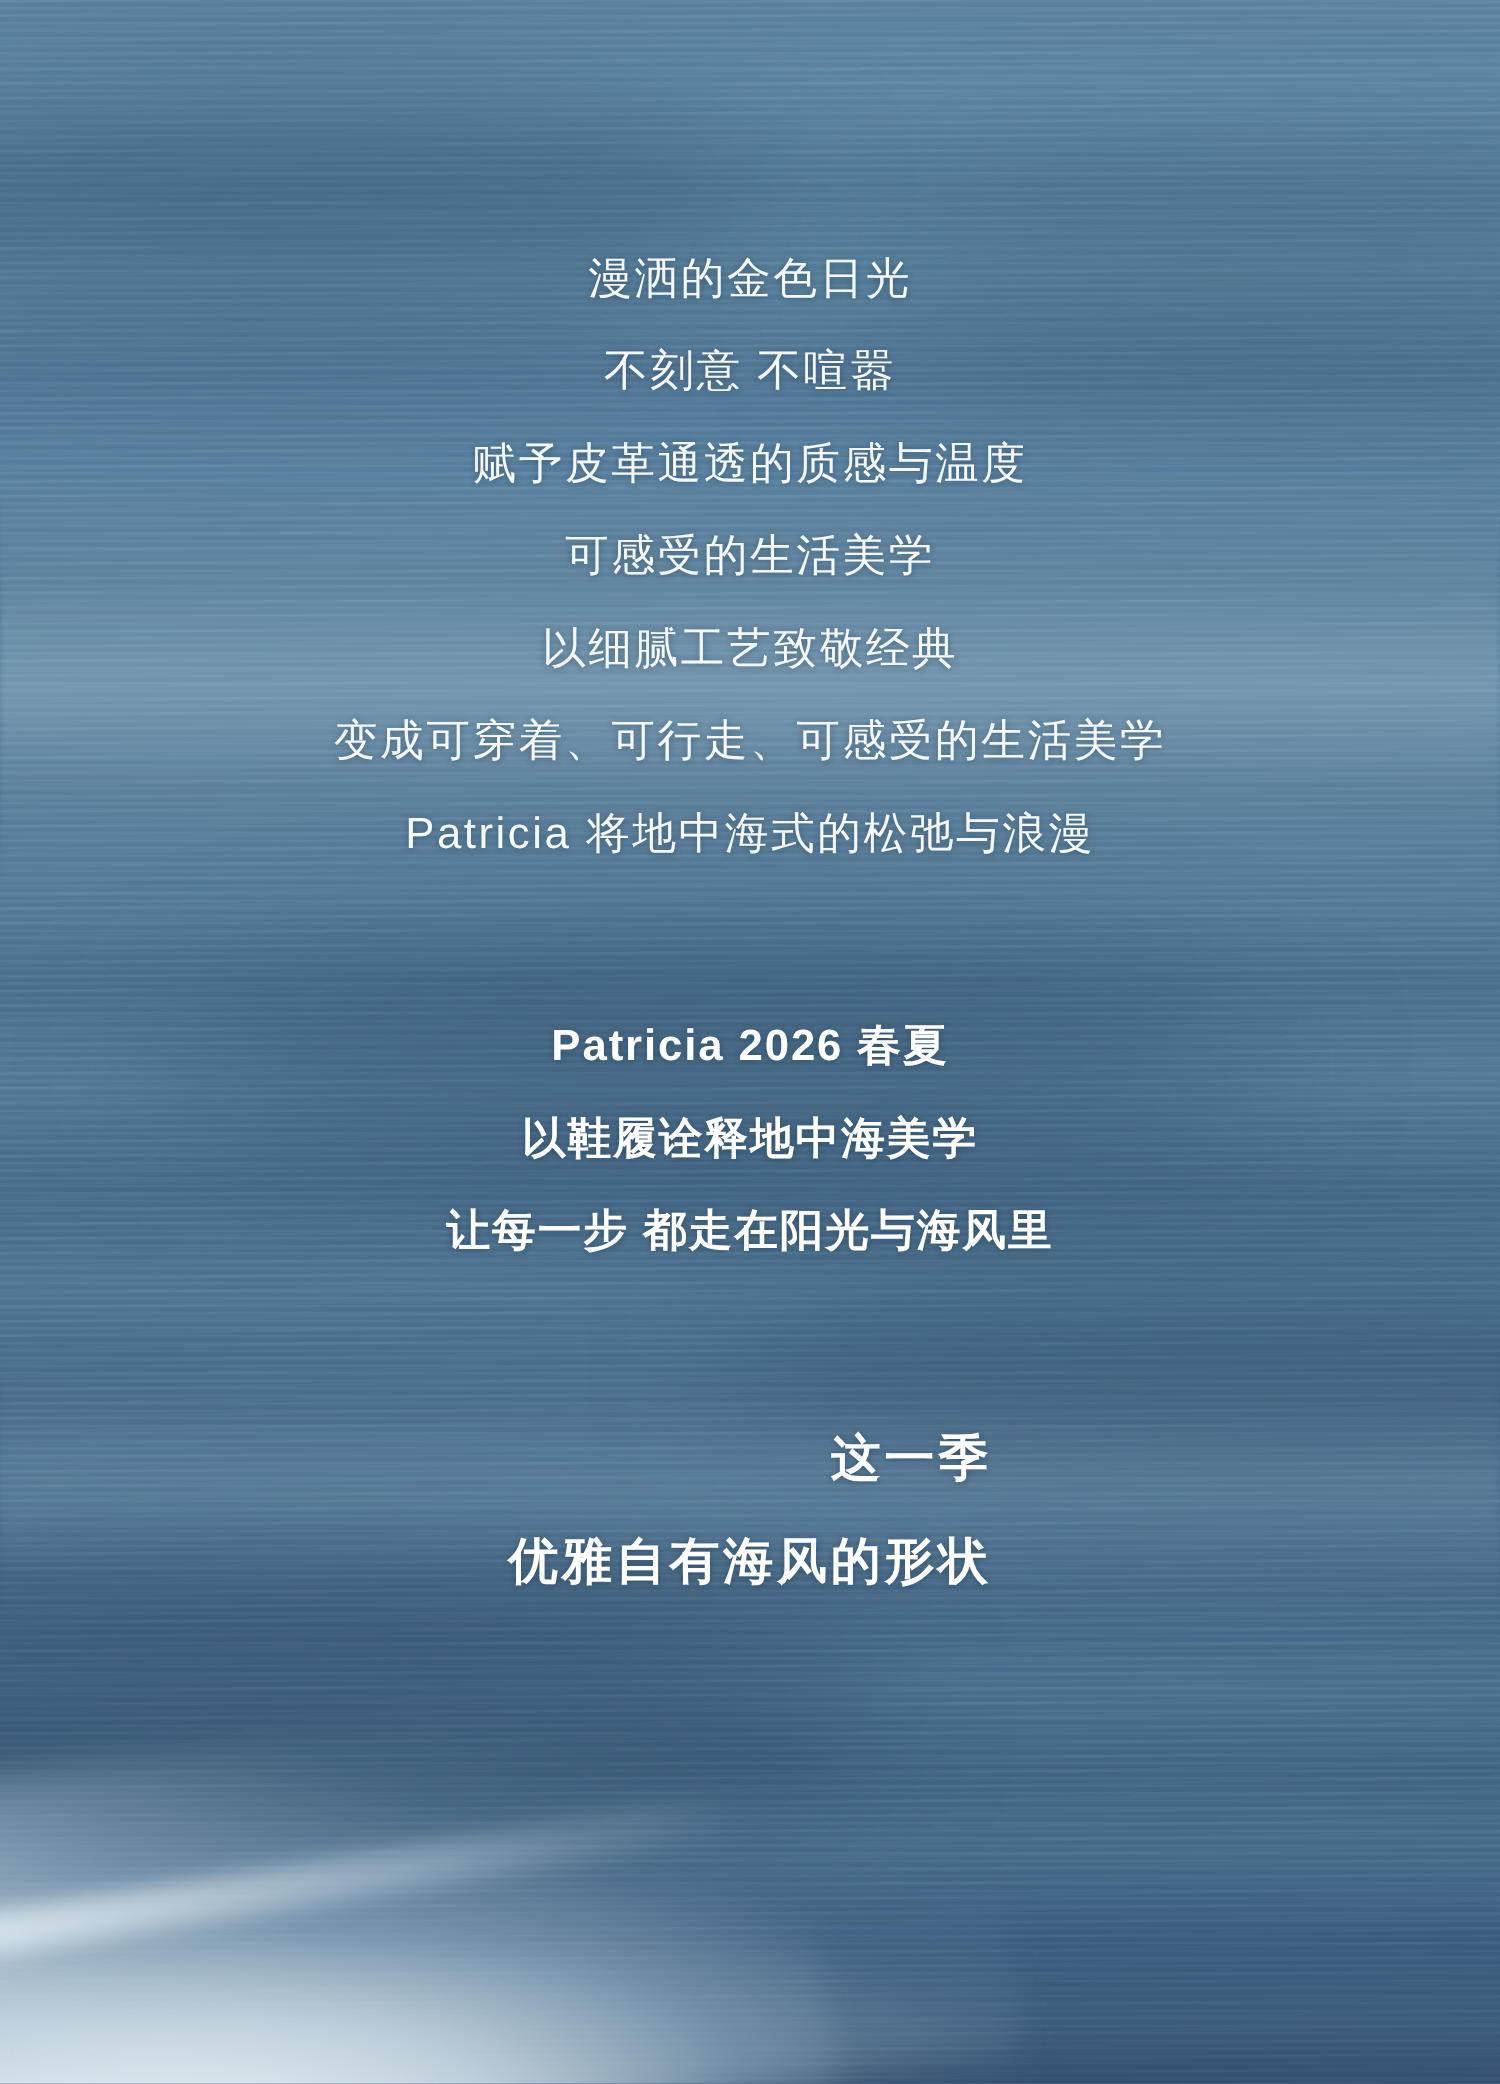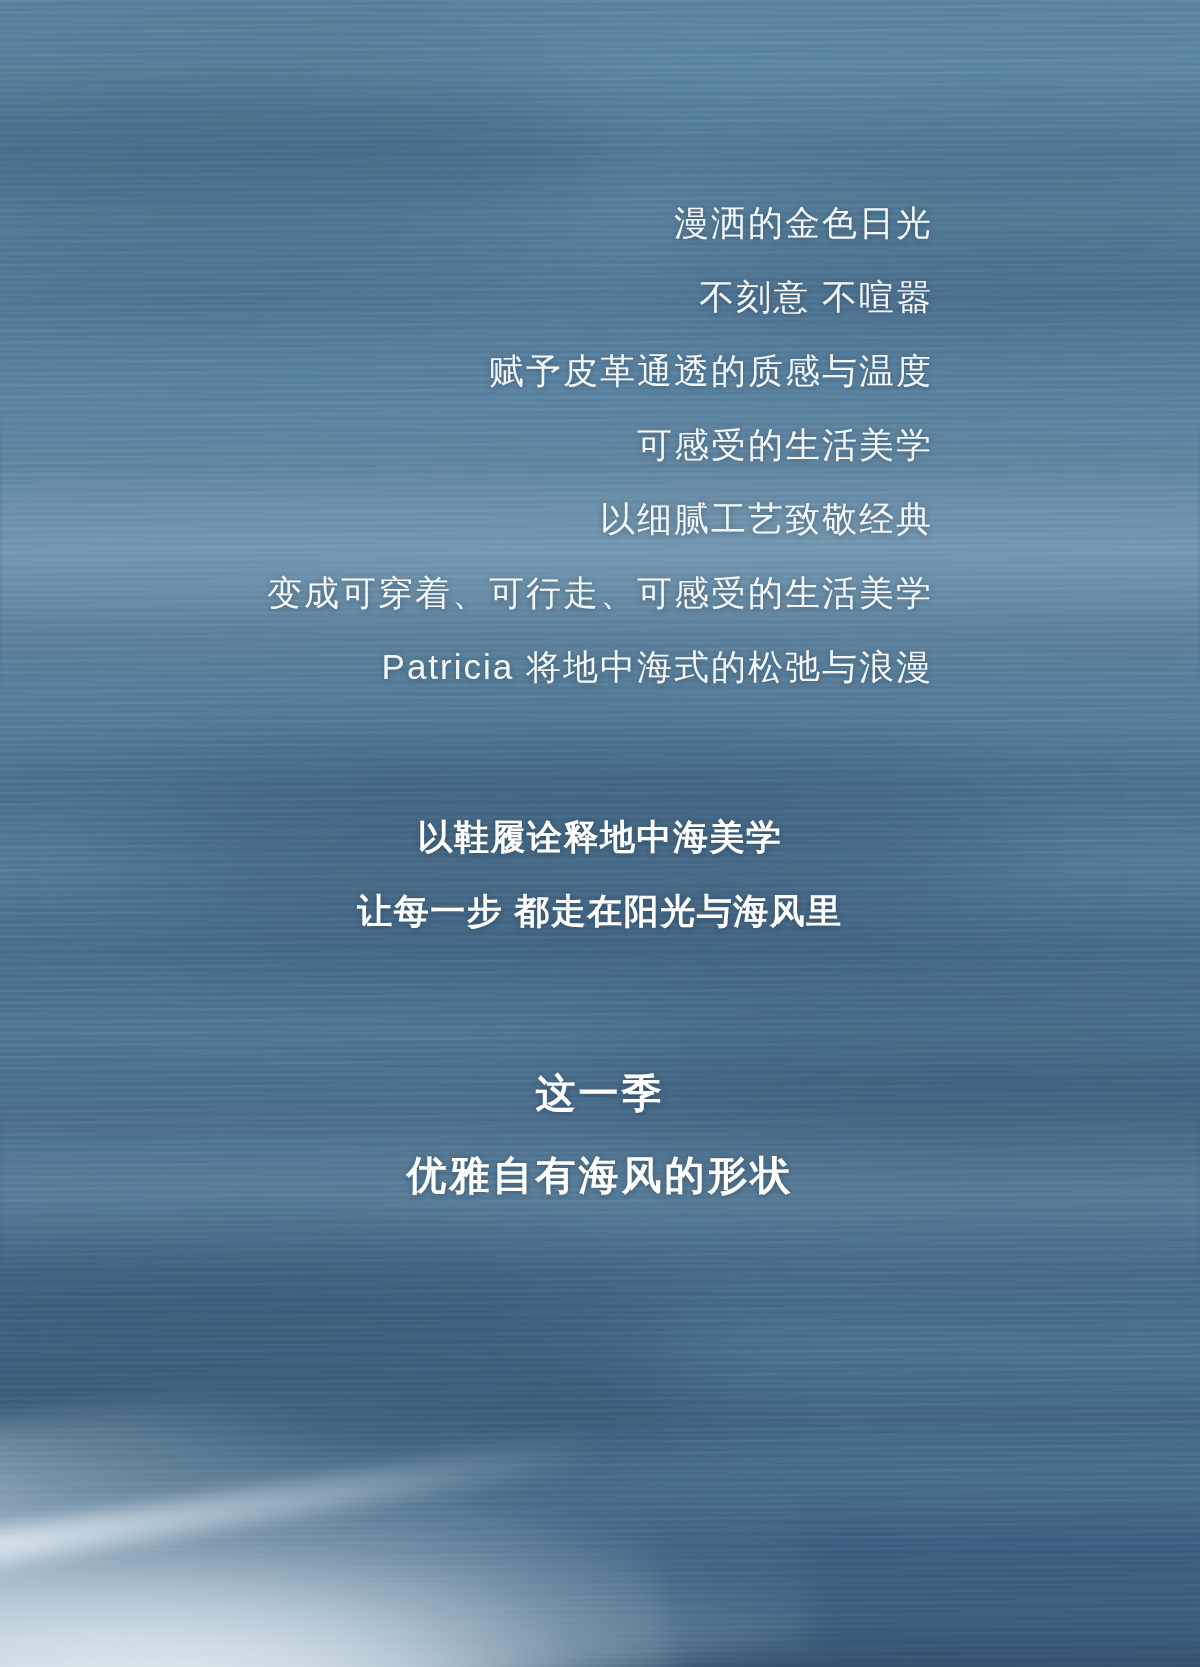--- a/index.html
+++ b/index.html
@@ -181,39 +181,38 @@
   .stanza-poem {
     margin-top: 186px;
     text-align: center;
   }
   .poem-line {
     font-size: 35px;
     line-height: 74px;
     font-weight: 300;
     letter-spacing: 2px;
     color: #f4f8fb;
-    text-align: right;
   }
 
   .stanza-bold {
     margin-top: 96px;
     text-align: center;
   }
   .bold-line {
     font-size: 35px;
     line-height: 74px;
     font-weight: 700;
     letter-spacing: 1.5px;
     color: #ffffff;
   }
 
   .stanza-serif {
     margin-top: 104px;
-    text-align: center;
-    font-family: Liberation Sans, sans-serif;
+    text-align: right;
+    font-family: Liberation Serif, serif;
   }
   .serif-line {
     font-size: 40px;
     line-height: 82px;
     font-weight: 700;
     letter-spacing: 3px;
     color: #ffffff;
   }
 </style>
 </head>
@@ -242,20 +241,21 @@
       <div class="poem-line">漫洒的金色日光</div>
       <div class="poem-line">不刻意 不喧嚣</div>
       <div class="poem-line">赋予皮革通透的质感与温度</div>
       <div class="poem-line">可感受的生活美学</div>
       <div class="poem-line">以细腻工艺致敬经典</div>
       <div class="poem-line">变成可穿着、可行走、可感受的生活美学</div>
       <div class="poem-line">Patricia 将地中海式的松弛与浪漫</div>
     </div>
 
     <div class="stanza-bold">
+      <div class="bold-line">Patricia 2026 春夏</div>
       <div class="bold-line">以鞋履诠释地中海美学</div>
       <div class="bold-line">让每一步 都走在阳光与海风里</div>
     </div>
 
     <div class="stanza-serif">
       <div class="serif-line">这一季</div>
       <div class="serif-line">优雅自有海风的形状</div>
     </div>
 
   </div>

